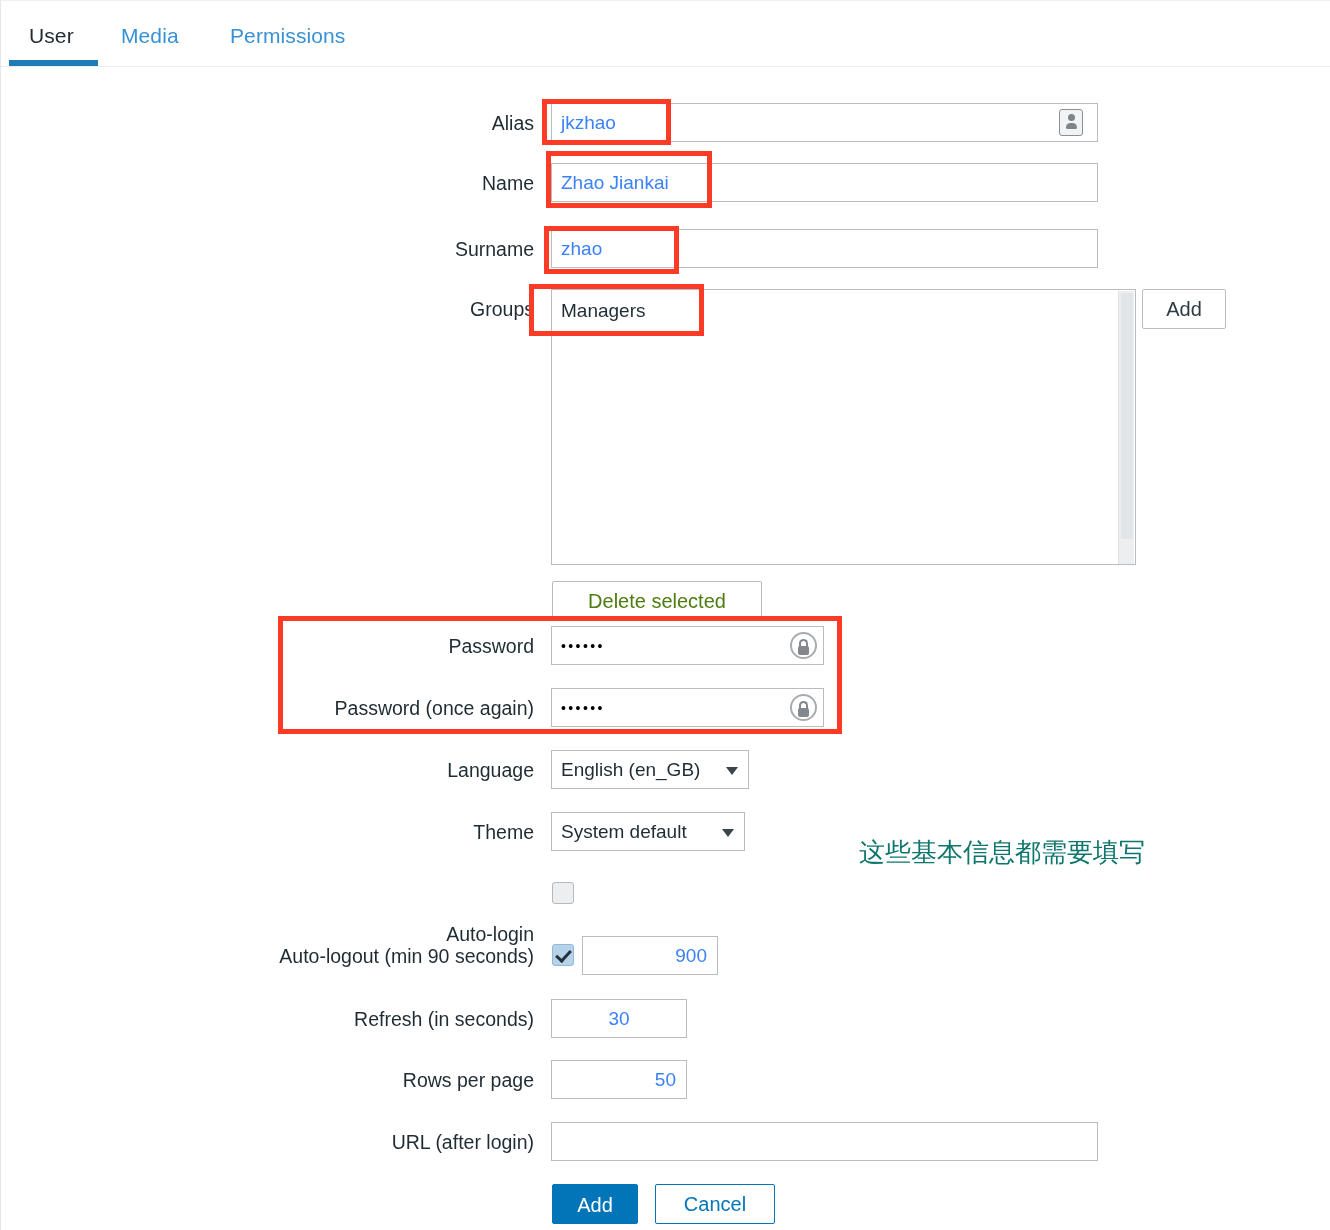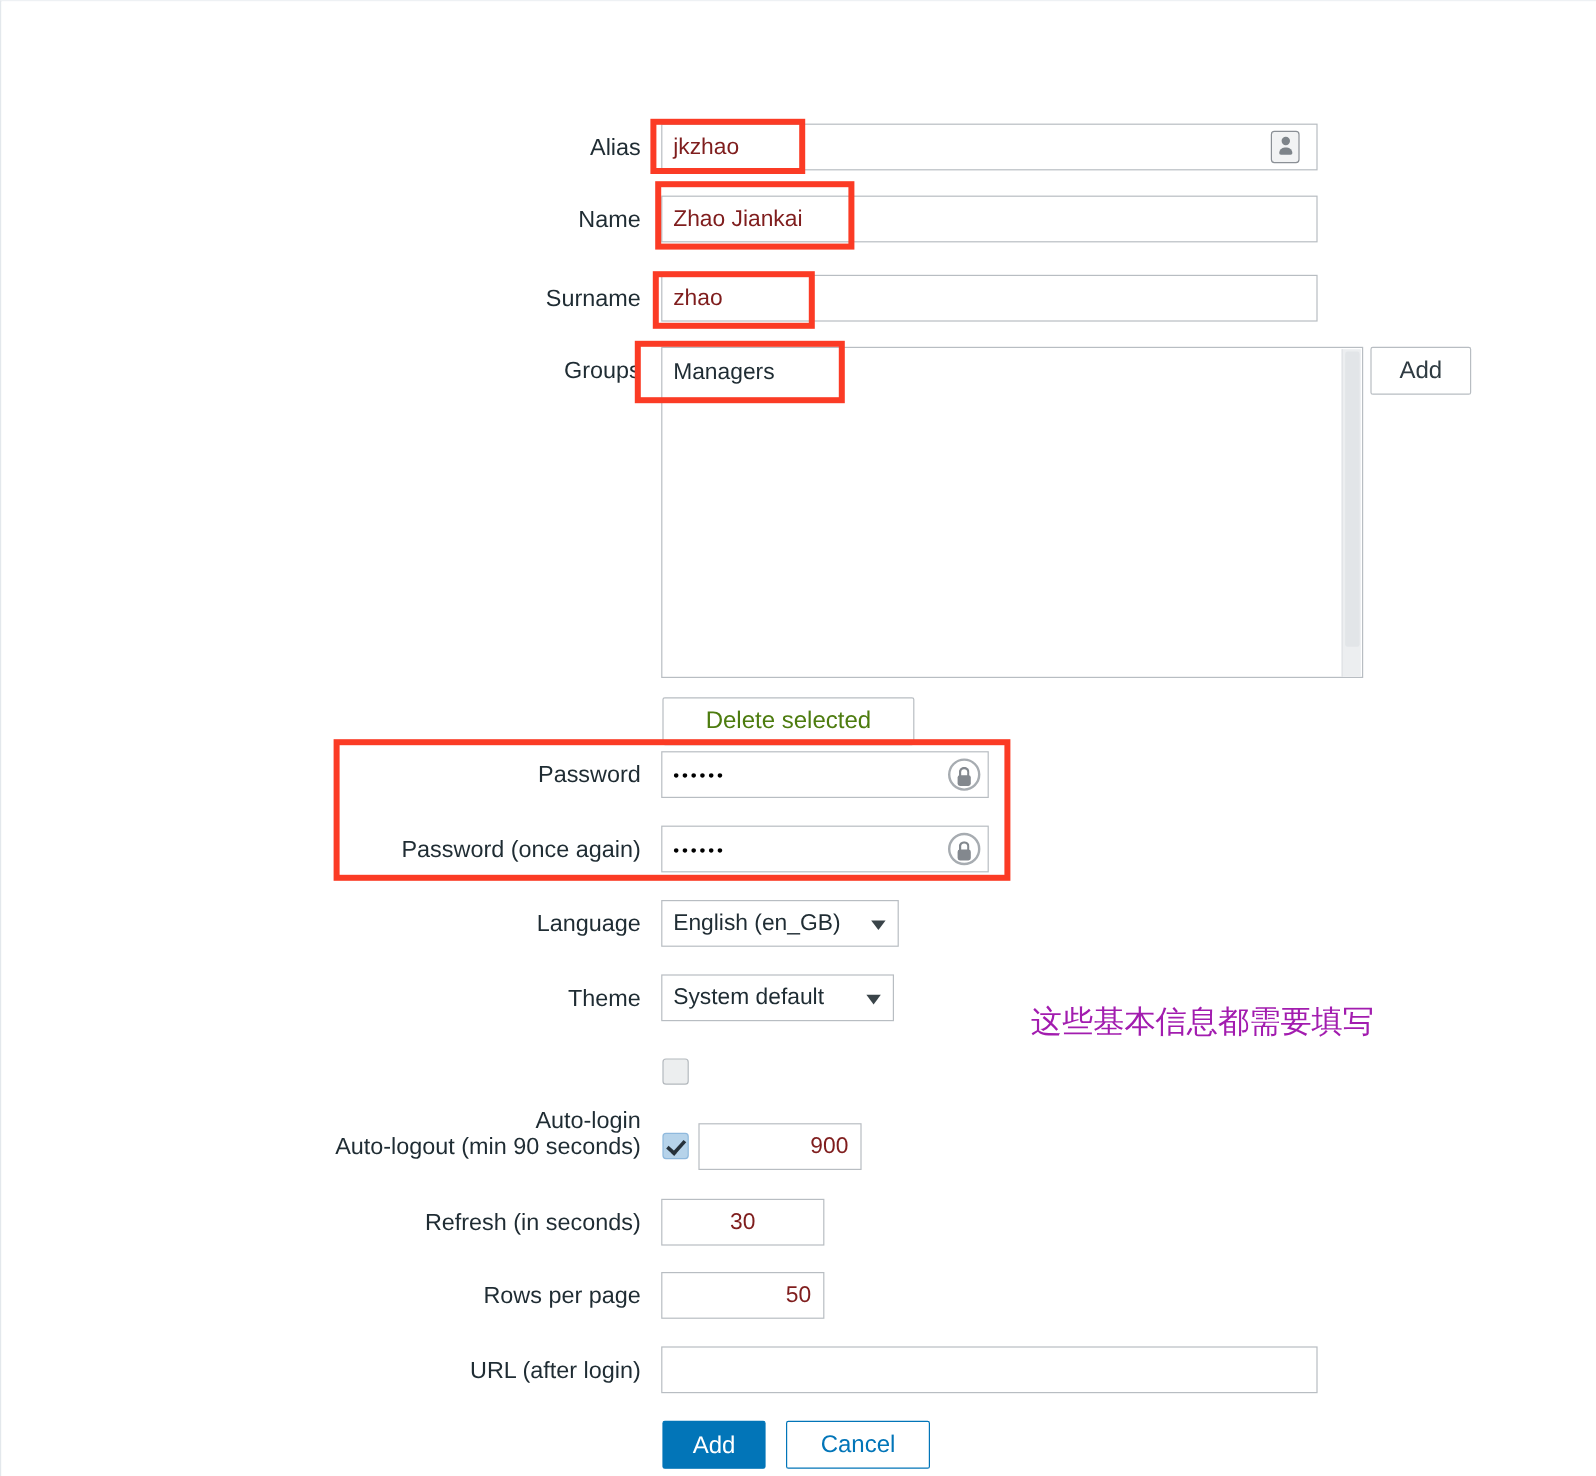--- a/index.html
+++ b/index.html
@@ -83,21 +83,21 @@
     white-space: nowrap;
   }
   .field {
     position: absolute;
     left: 550px;
     box-sizing: border-box;
     background: #fff;
     border: 1px solid #b8bdc2;
     font-family: "Liberation Sans", sans-serif;
     font-size: 19px;
-    color: #7f1d1d;
+    color: #3b82f6;
   }
   .textfield {
     width: 547px;
     height: 39px;
     line-height: 37px;
     padding: 0 9px;
     white-space: nowrap;
     overflow: hidden;
   }
   .textfield.pwd {
@@ -319,32 +319,38 @@
 
   
   .annot-box {
     position: absolute;
     border: 5px solid #fb3b25;
     box-sizing: border-box;
     pointer-events: none;
   }
   .annot-text {
     position: absolute;
-    color: #a21caf;
+    color: #0f766e;
     font-size: 26px;
     line-height: 32px;
     white-space: nowrap;
     font-family: "DejaVu Sans", sans-serif;
   }
 </style>
 </head>
 <body>
 
 <div class="page">
 
+  <div class="tabbar">
+    <div class="tab active" id="tab-user">User</div>
+    <div class="tab inactive" id="tab-media">Media</div>
+    <div class="tab inactive" id="tab-permissions">Permissions</div>
+    <div class="tab-underline"></div>
+  </div>
 
   <div class="form">
 
     <div class="row" style="top:36px;">
       <div class="label" style="top:8px;">Alias</div>
       <div class="field textfield" style="top:0;">jkzhao</div>
       <div class="inline-icon contact-icon" style="left:1058px; top:6px;"></div>
     </div>
 
     <div class="row" style="top:96px;">

